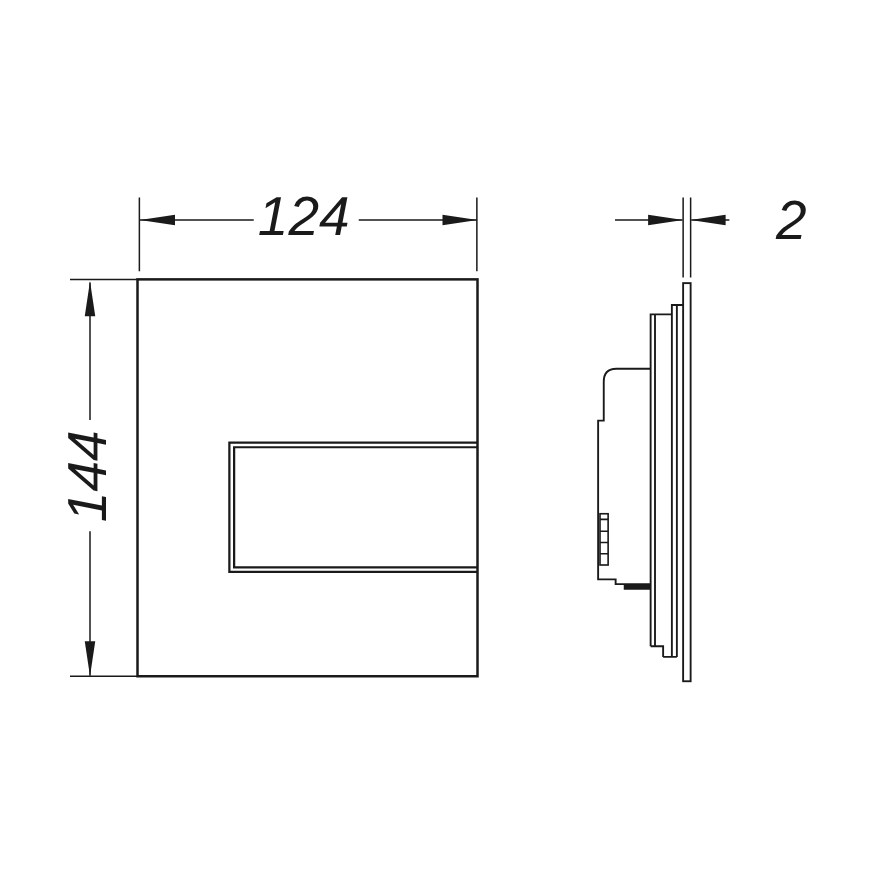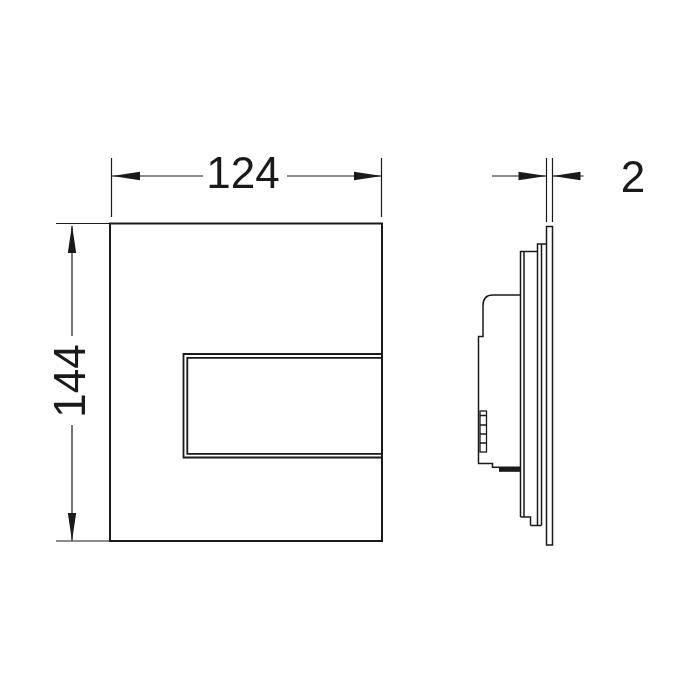--- a/index.html
+++ b/index.html
@@ -8,20 +8,21 @@
     background: #ffffff;
     width: 700px;
     height: 700px;
     overflow: hidden;
   }
   .canvas {
     position: relative;
     width: 700px;
     height: 700px;
     background: #ffffff;
+    font-style: italic;
   }
   svg {
     display: block;
   }
   .dim-label {
     font-family: "Liberation Sans", "DejaVu Sans", sans-serif;
     font-size: 44px;
     font-weight: 400;
     fill: #1a1a1a;
   }

